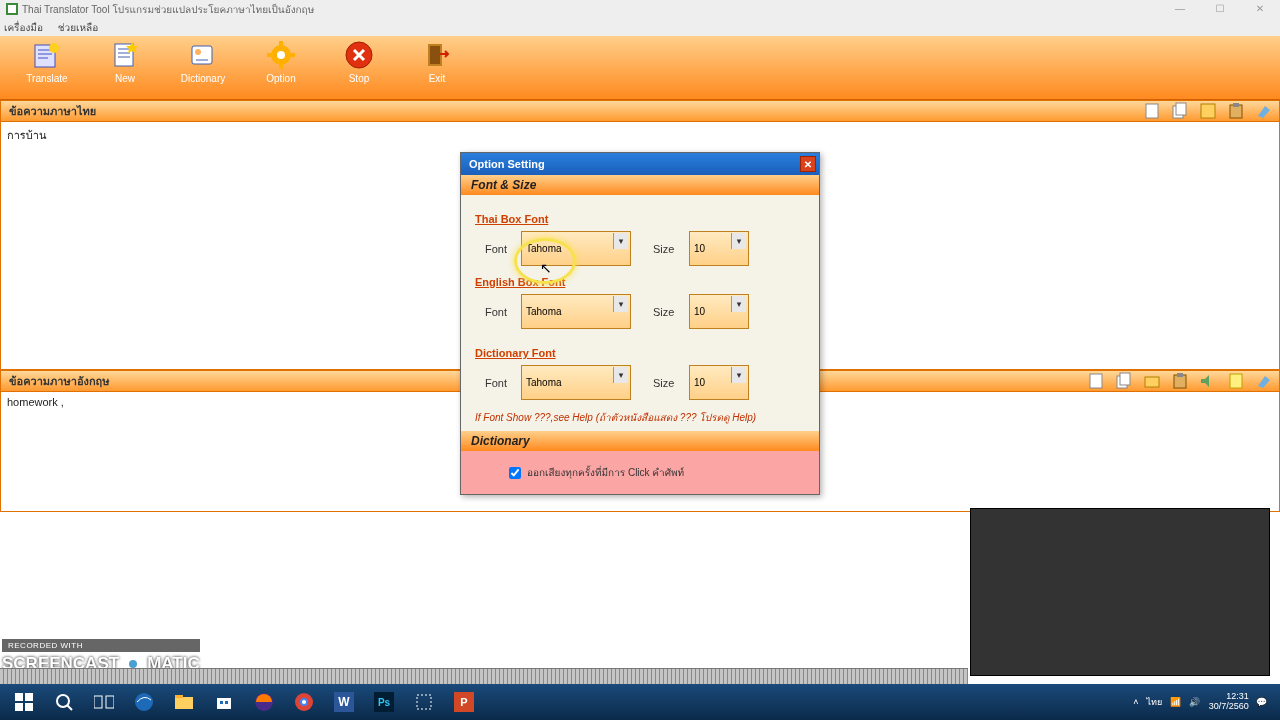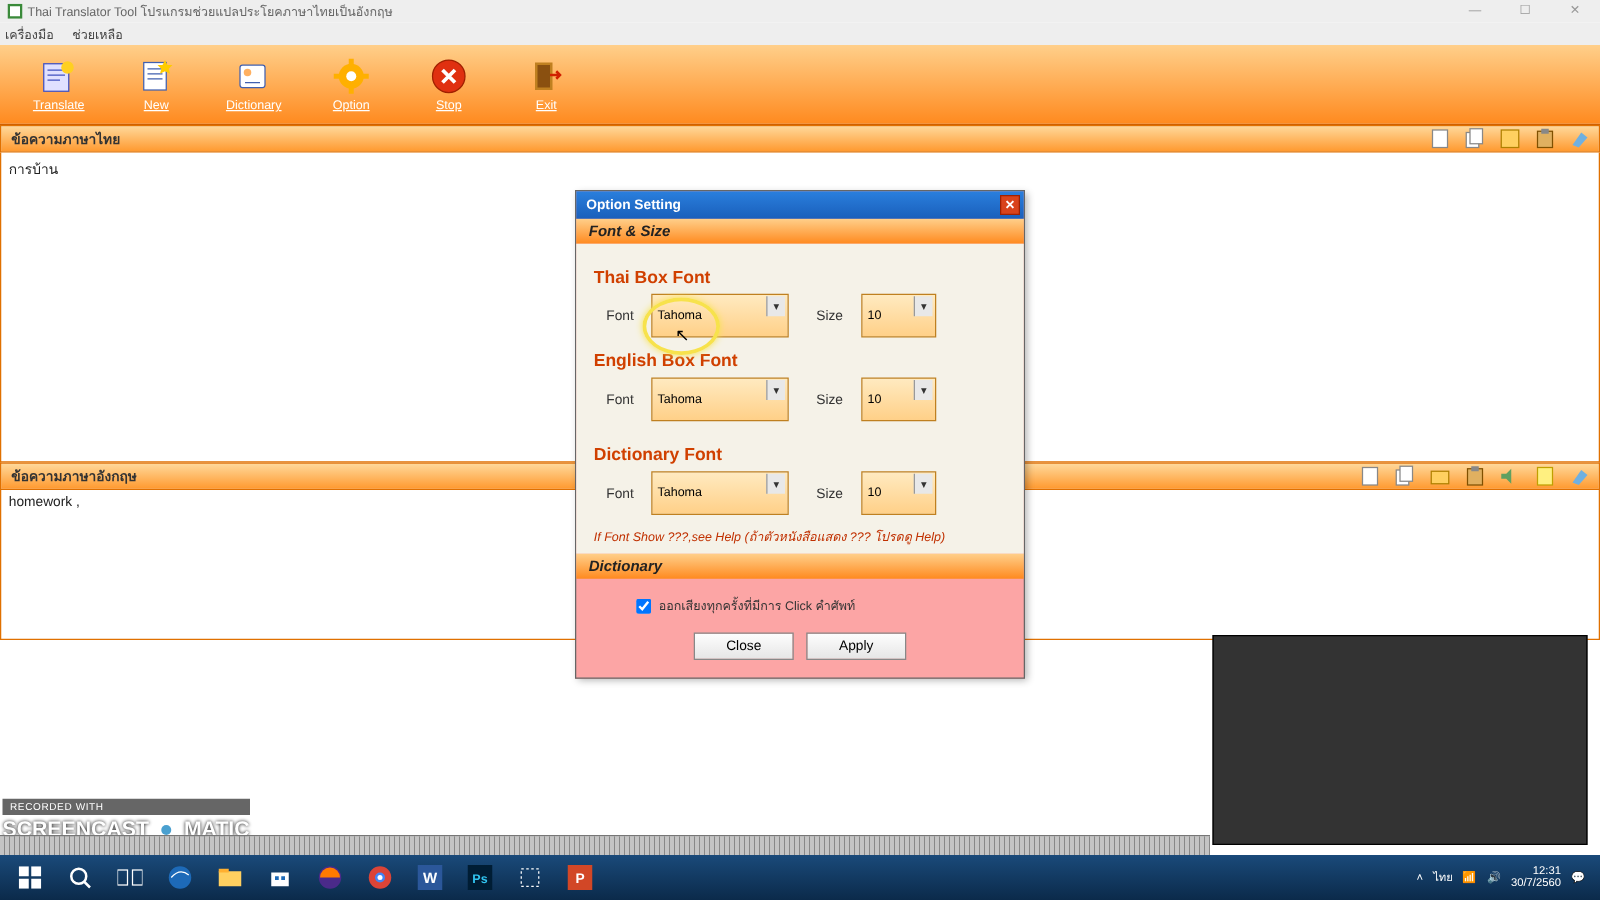--- a/index.html
+++ b/index.html
@@ -7,37 +7,37 @@
 
 .titlebar { height: 18px; background: #eee; color: #666; font-size: 10px; padding: 2px 6px; display: flex; align-items: center; }
 .titlebar svg { margin-right: 4px; }
 .win-controls { position: absolute; top: 0; right: 0; display: flex; }
 .win-btn { width: 40px; height: 16px; display: flex; align-items: center; justify-content: center; color: #999; font-size: 10px; }
 
 .menubar { height: 18px; background: #eee; font-size: 10px; padding: 2px 4px; }
 .menubar span { margin-right: 12px; color: #444; }
 
 .toolbar { height: 64px; background: linear-gradient(#ffcf8a, #ff8a1f); display: flex; align-items: center; padding: 0 8px; border-bottom: 1px solid #d06000; }
-.tool-btn { width: 78px; height: 58px; display: flex; flex-direction: column; align-items: center; justify-content: center; color: #fff; font-size: 10px; cursor: pointer; text-decoration: underline; }
+.tool-btn { width: 78px; height: 58px; display: flex; flex-direction: column; align-items: center; color: #fff; font-size: 10px; cursor: pointer; }
 .tool-btn .ic { width: 32px; height: 32px; margin-bottom: 2px; display: flex; align-items: center; justify-content: center; }
 
 .section-header { height: 22px; background: linear-gradient(#ffd89a, #ff9a30); border: 1px solid #e07000; display: flex; align-items: center; padding: 0 8px; color: #333; font-size: 11px; font-weight: bold; position: relative; }
 .section-icons { position: absolute; right: 4px; top: 0; height: 100%; display: flex; align-items: center; gap: 6px; }
 .section-icons .sic { width: 22px; height: 20px; display: flex; align-items: center; justify-content: center; }
 
 .text-pane { background: #fff; border: 1px solid #e07000; border-top: none; padding: 4px 6px; font-size: 11px; color: #222; }
 .pane-thai { height: 248px; }
 .pane-english { height: 120px; }
 
 .dialog { position: absolute; left: 460px; top: 152px; width: 360px; background: #fca5a5; border: 1px solid #666; box-shadow: 2px 2px 6px rgba(0,0,0,.3); }
 .dlg-title { height: 22px; background: linear-gradient(#2a7fdd, #1a5fbb); color: #fff; font-size: 11px; font-weight: bold; display: flex; align-items: center; padding: 0 8px; position: relative; }
 .dlg-close { position: absolute; right: 3px; top: 3px; width: 16px; height: 16px; background: #d9431b; color: #fff; font-size: 10px; display: flex; align-items: center; justify-content: center; border: 1px solid #a02000; cursor: pointer; }
 .dlg-section { background: linear-gradient(#ffcf8a, #ff8a1f); padding: 3px 10px; font-size: 12px; font-weight: bold; font-style: italic; color: #222; }
 .dlg-body { padding: 8px 14px 6px; background: #f5f2e8; }
-.group-title { color: #d04000; font-size: 14px; font-weight: bold; margin: 10px 0 6px; }
+.group-title { color: #d04000; font-size: 11px; font-weight: bold; text-decoration: underline; margin: 10px 0 6px; }
 .row { display: flex; align-items: center; gap: 8px; margin-left: 10px; }
 .row label { font-size: 11px; color: #333; width: 28px; }
 .combo { height: 35px; background: linear-gradient(#ffeac0, #ffd088); border: 1px solid #bf8020; font-size: 10px; padding: 1px 4px; position: relative; display: flex; align-items: center; }
 .combo-font { width: 110px; }
 .combo-size { width: 60px; }
 .combo::after { content: "▾"; position: absolute; right: 2px; top: 1px; width: 14px; height: 16px; background: #e8e8e8; border-left: 1px solid #999; display: flex; align-items: center; justify-content: center; font-size: 9px; color: #333; }
 .hint { font-size: 10px; font-style: italic; color: #c03000; margin: 10px 0 0; }
 .chk-row { display: flex; align-items: center; gap: 6px; padding: 14px 0 14px 48px; font-size: 10px; color: #333; }
 .chk-row input { width: 12px; height: 12px; }
 .btn-row { display: flex; justify-content: center; gap: 10px; padding: 0 0 14px; }
@@ -274,24 +274,20 @@
         </div>
     </div>
 
     <div class="hint">If Font Show ???,see Help (ถ้าตัวหนังสือแสดง ??? โปรดดู Help)</div>
   </div>
   <div class="dlg-section">Dictionary</div>
   <div class="chk-row">
     <input type="checkbox" checked="" style="">
     <span>ออกเสียงทุกครั้งที่มีการ Click คำศัพท์</span>
   </div>
-  <div class="btn-row">
-    <button class="btn">Close</button>
-    <button class="btn">Apply</button>
-  </div>
 </div>
 
 <div class="highlight"></div>
 <div class="cursor">↖</div>
 
 <div class="webcam"></div>
 
 <div class="watermark">
   <div class="rec">RECORDED WITH</div>
   <div class="som">

